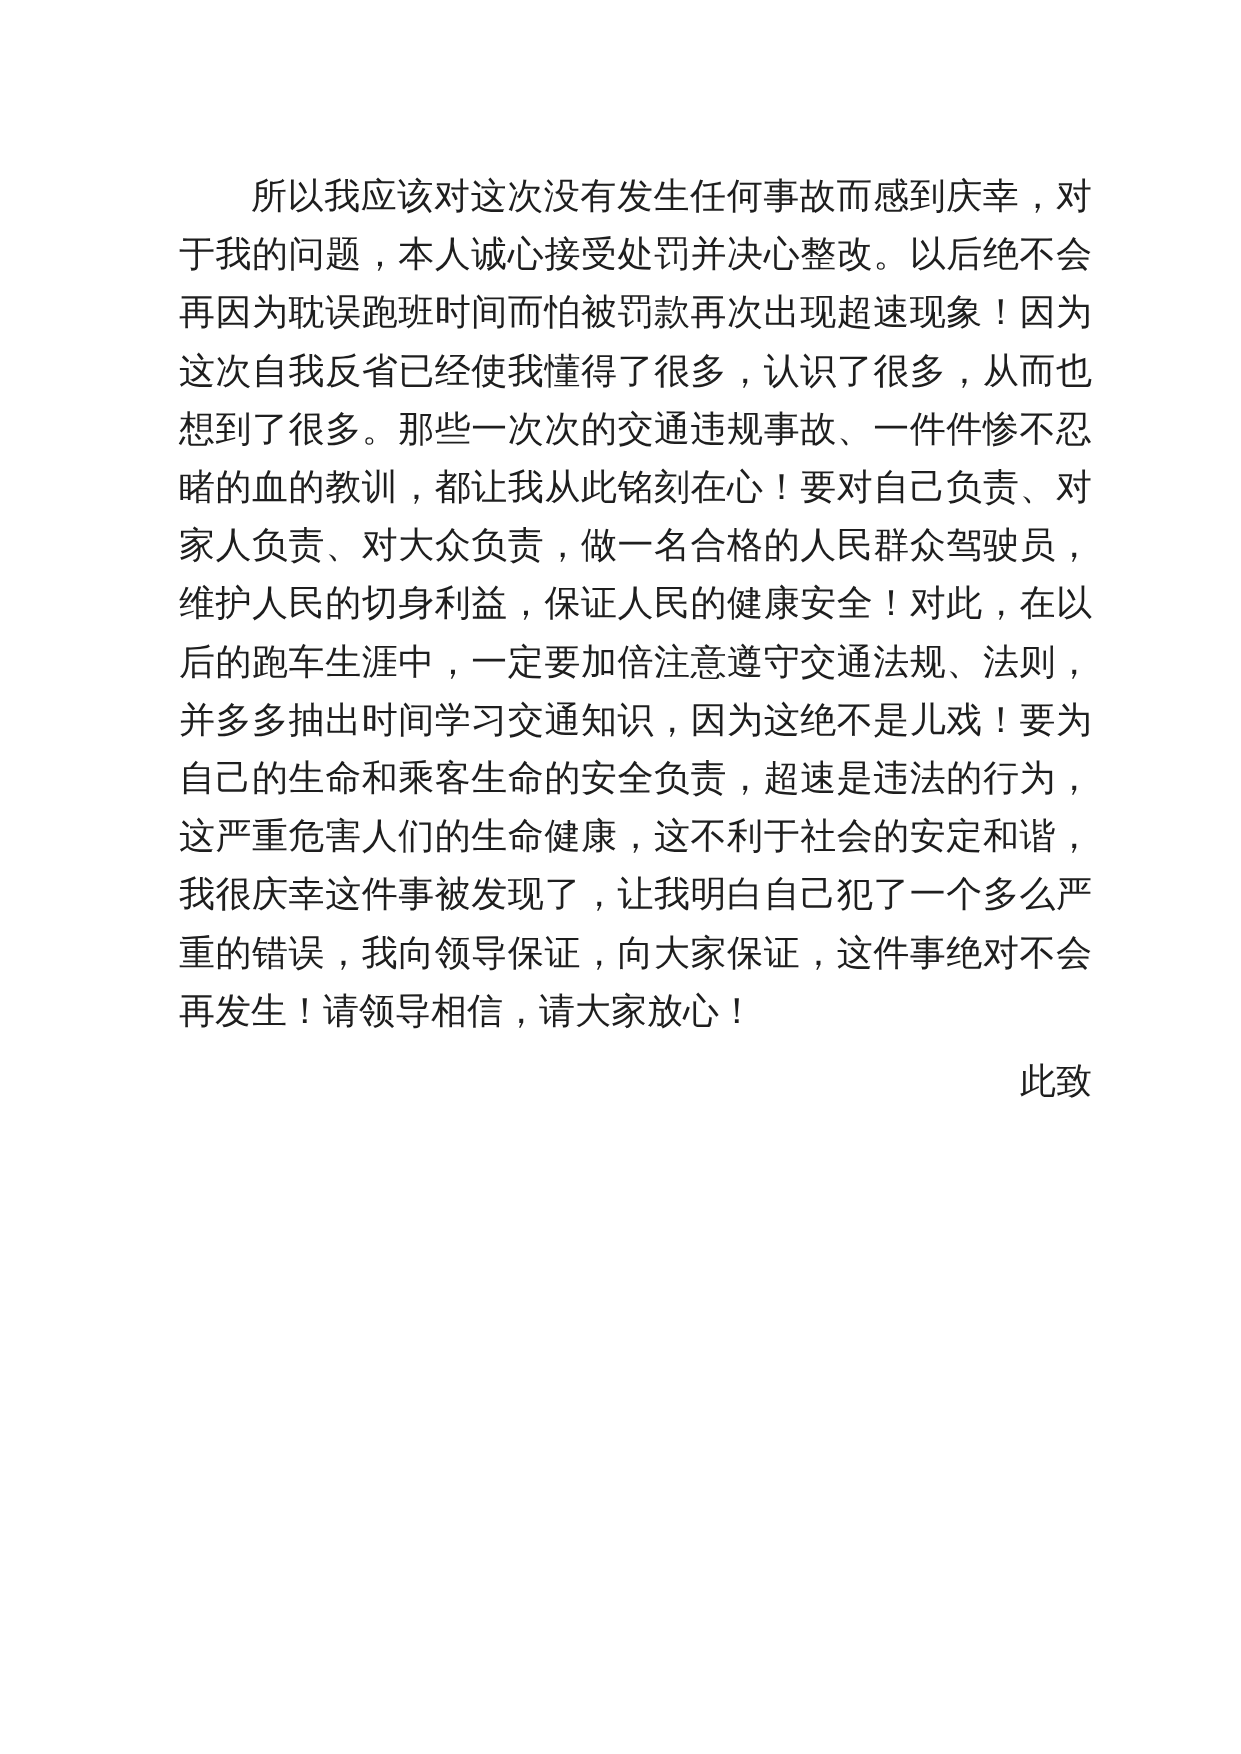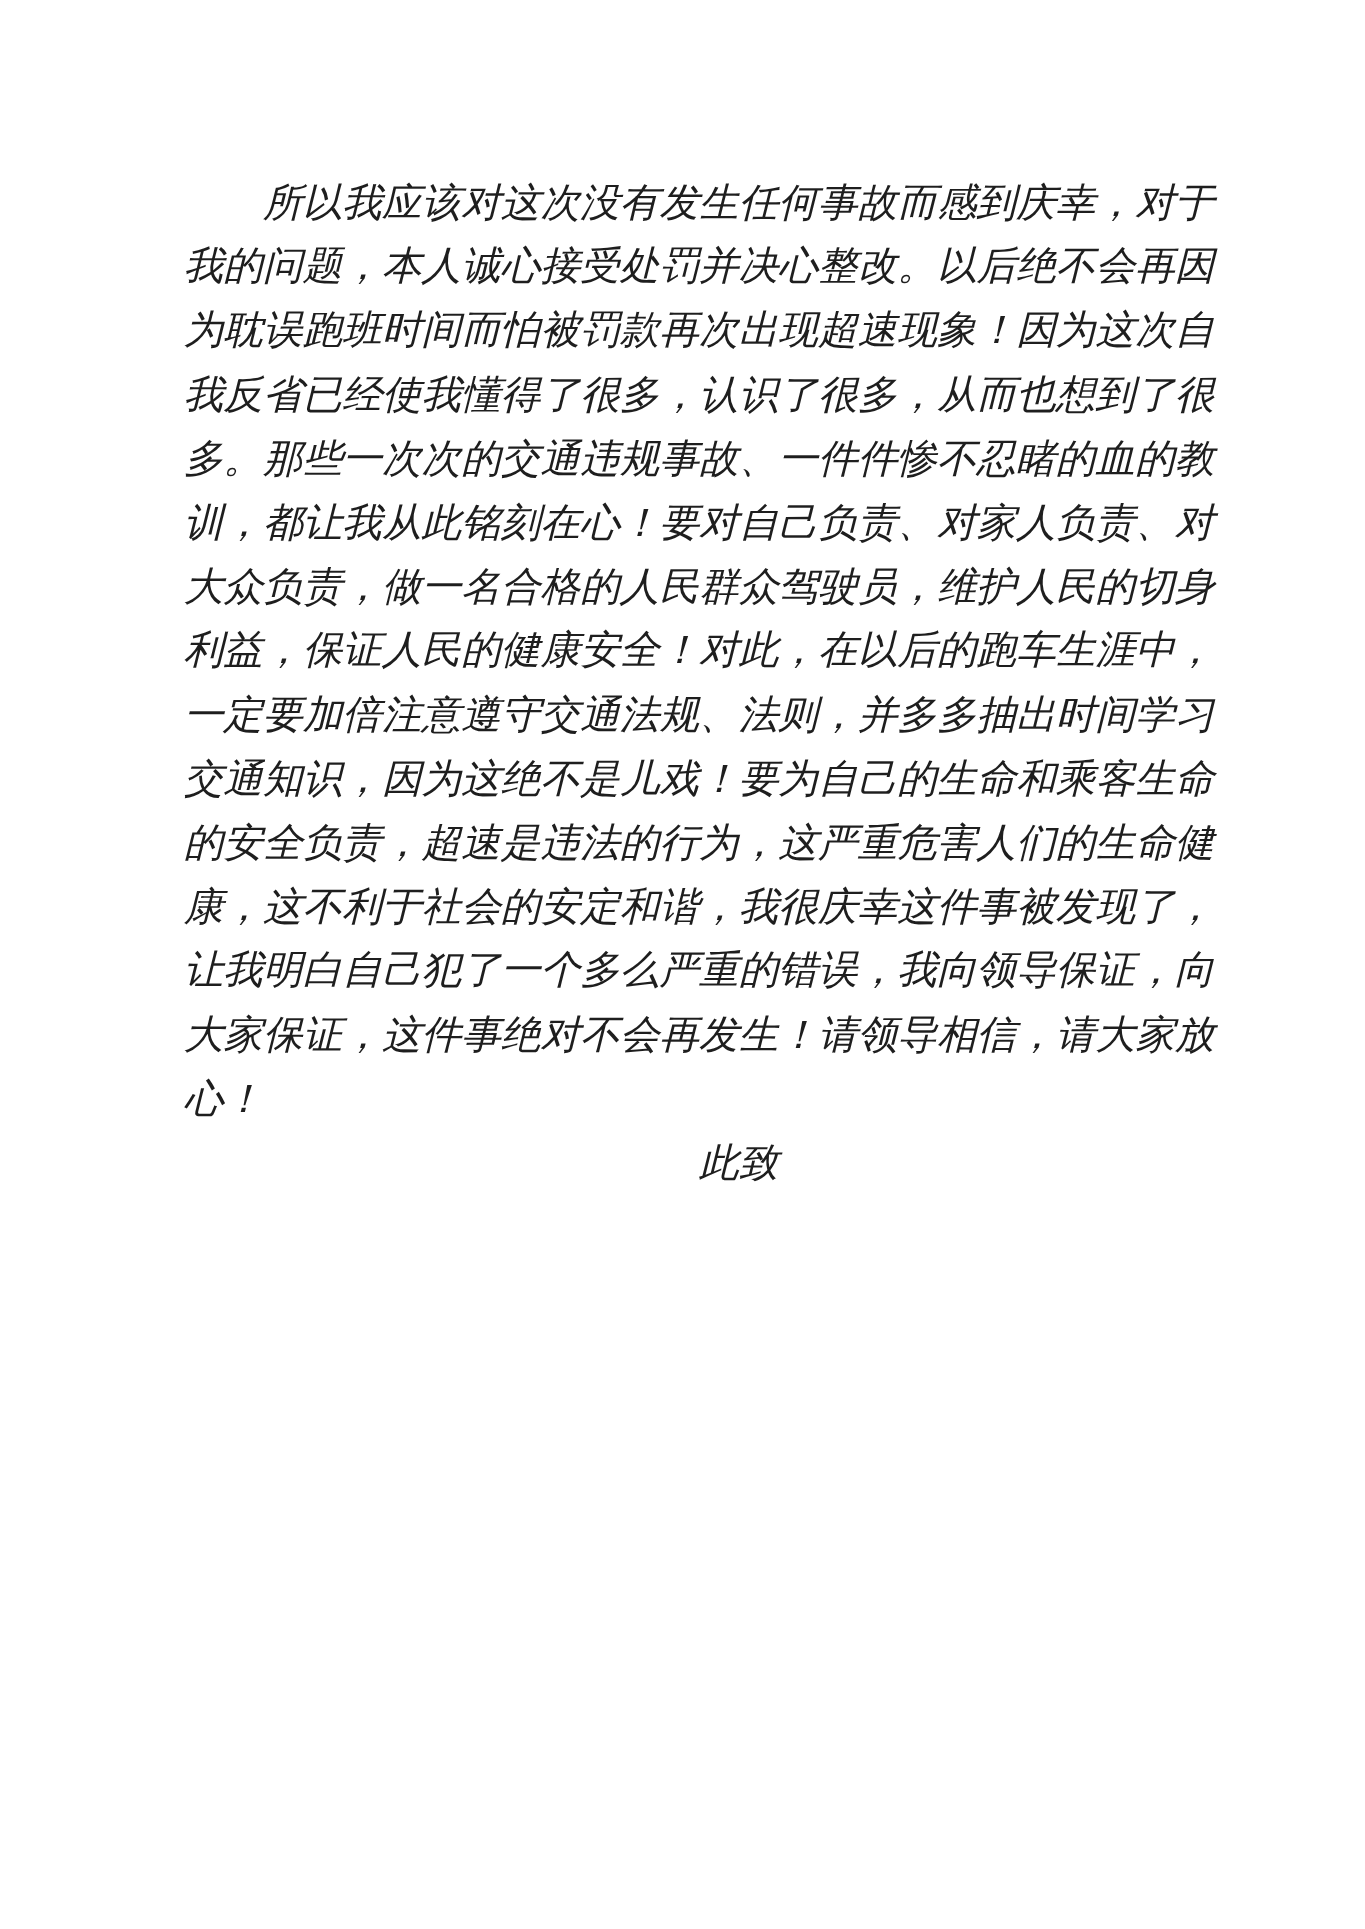--- a/index.html
+++ b/index.html
@@ -21,28 +21,27 @@
     top: 155px;
     width: 937px;
     color: #1e1e1e;
     font-size: 36px;
     line-height: 58.2px;
     text-align: justify;
     text-justify: inter-character;
     font-weight: 300;
   }
   .doc-body p {
-    margin: 0;
+    margin: 12px;
     padding: 0;
     text-indent: 2em;
     text-align: justify;
-    font-style: italic;
   }
   .doc-body p.closing {
-    text-align: center;
+    text-align: right;
   }
 </style>
 </head>
 <body>
 
 <div class="page">
   <div class="doc-body">
     <p>所以我应该对这次没有发生任何事故而感到庆幸，对于我的问题，本人诚心接受处罚并决心整改。以后绝不会再因为耽误跑班时间而怕被罚款再次出现超速现象！因为这次自我反省已经使我懂得了很多，认识了很多，从而也想到了很多。那些一次次的交通违规事故、一件件惨不忍睹的血的教训，都让我从此铭刻在心！要对自己负责、对家人负责、对大众负责，做一名合格的人民群众驾驶员，维护人民的切身利益，保证人民的健康安全！对此，在以后的跑车生涯中，一定要加倍注意遵守交通法规、法则，并多多抽出时间学习交通知识，因为这绝不是儿戏！要为自己的生命和乘客生命的安全负责，超速是违法的行为，这严重危害人们的生命健康，这不利于社会的安定和谐，我很庆幸这件事被发现了，让我明白自己犯了一个多么严重的错误，我向领导保证，向大家保证，这件事绝对不会再发生！请领导相信，请大家放心！</p>
     <p class="closing">此致</p>
   </div>

